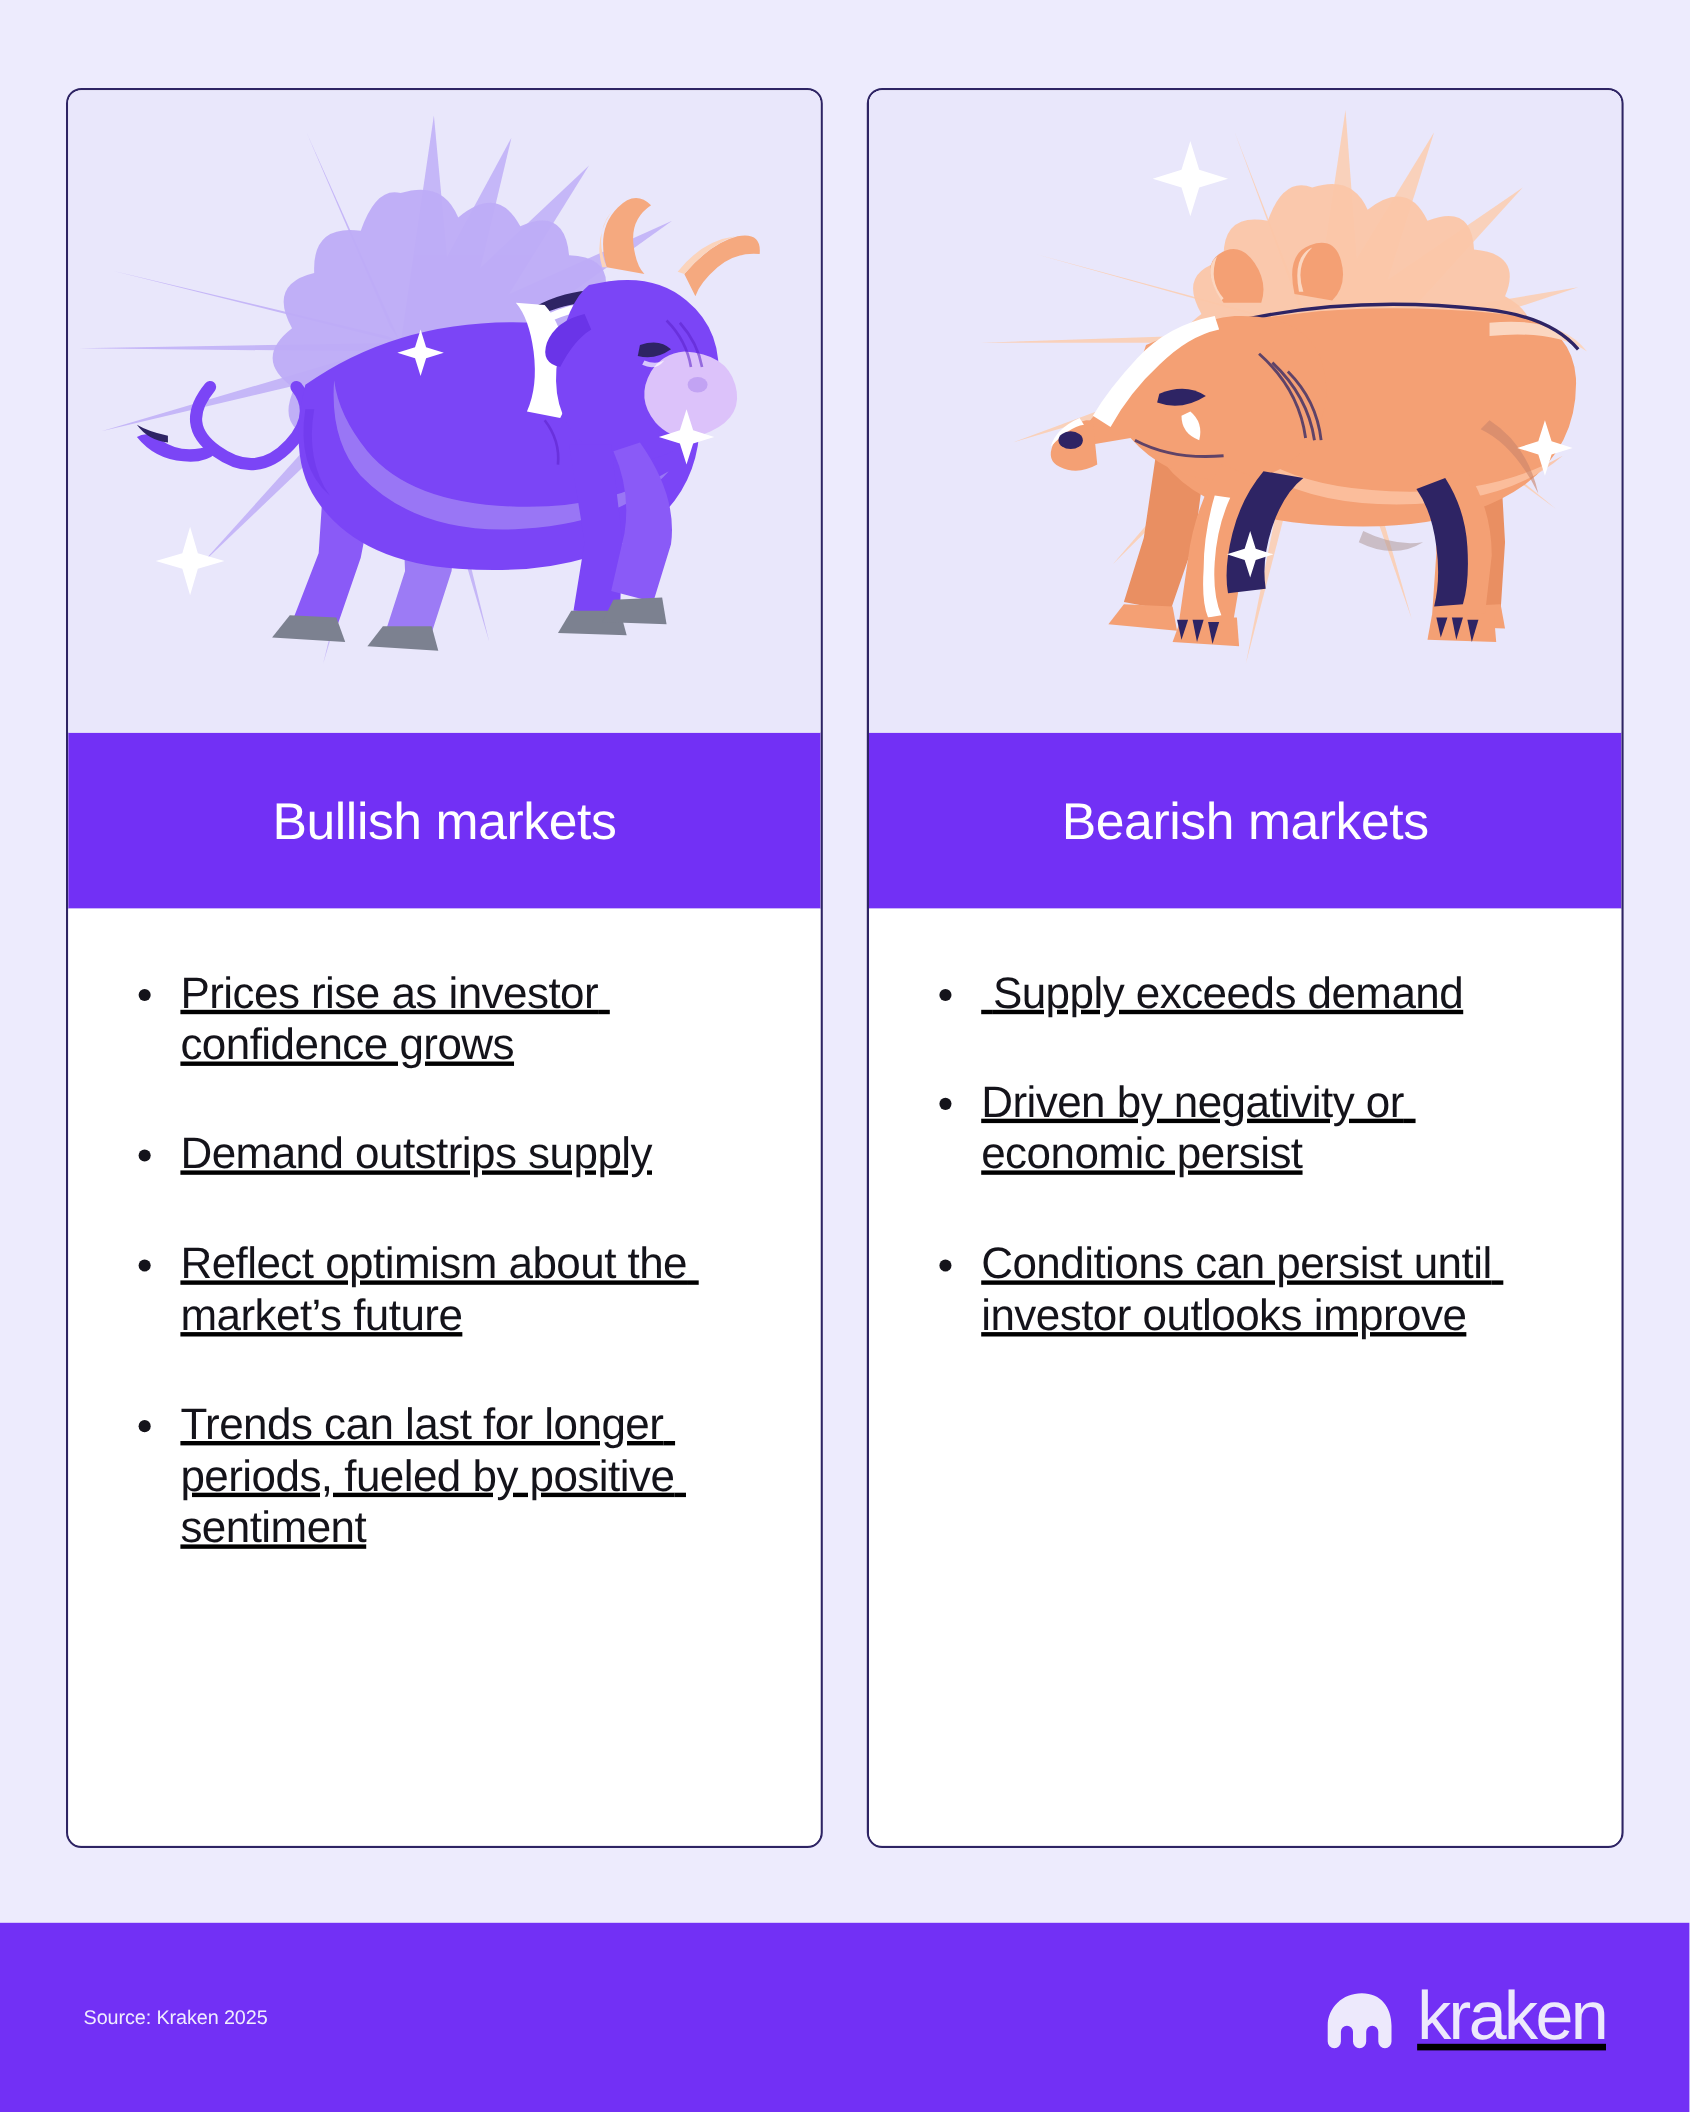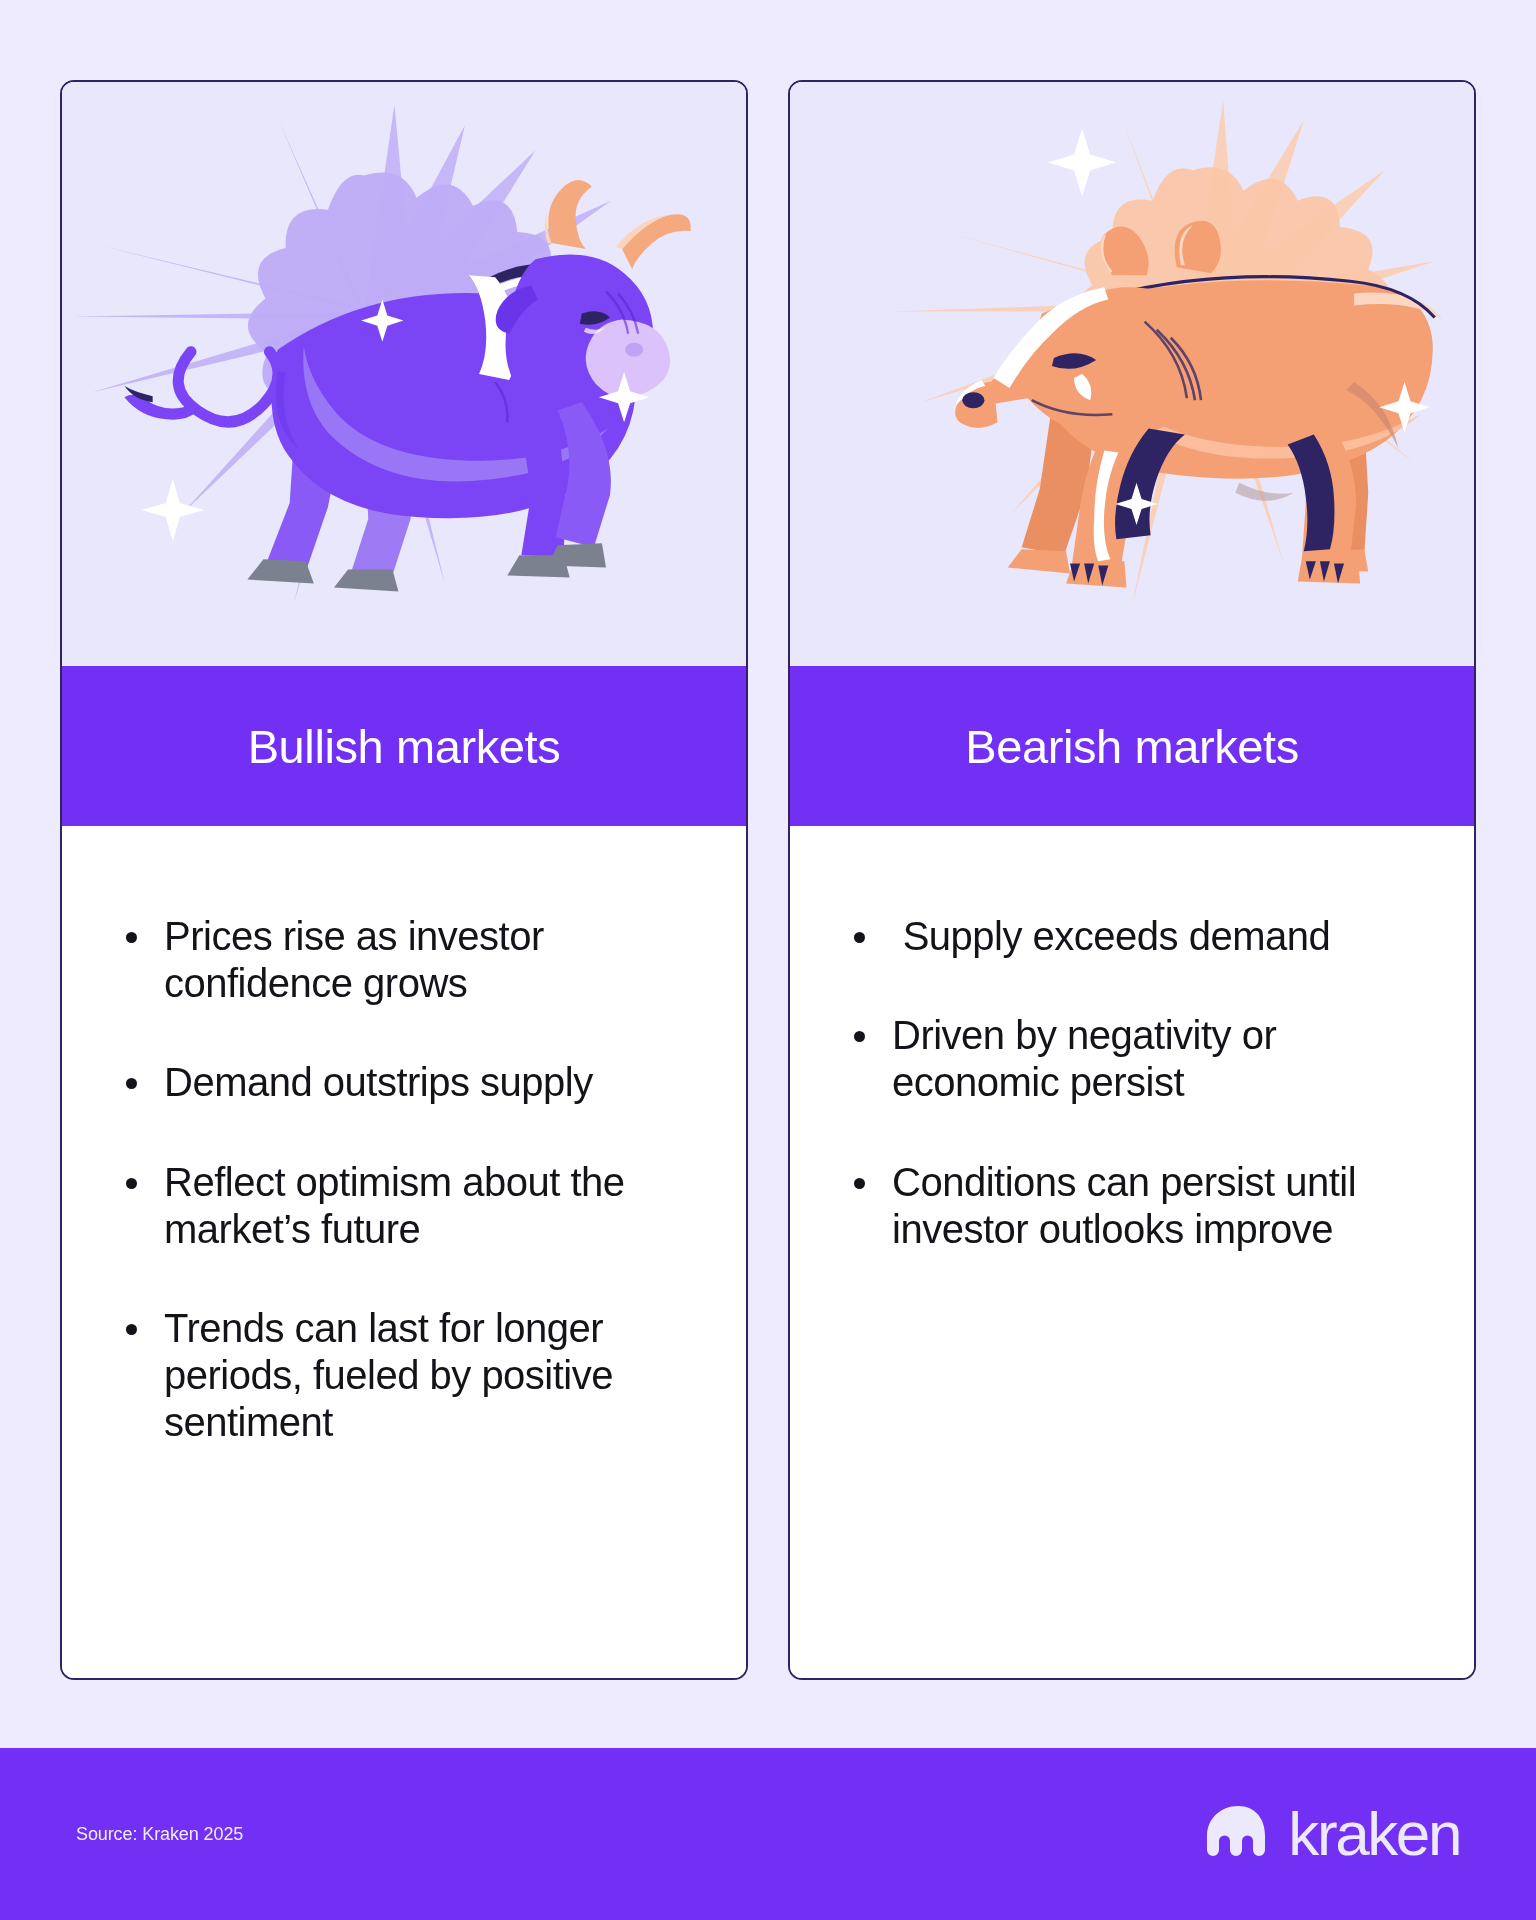--- a/index.html
+++ b/index.html
@@ -64,21 +64,22 @@
     font-size:47px;
     font-weight:400;
     letter-spacing:-0.4px;
     line-height:1;
   }
 
   
   .body {
     flex:1 1 auto;
     background:#ffffff;
-    padding:87px 46px 40px 46px;
+    padding:54px 46px 40px 46px;
+    text-decoration:underline;
   }
   ul.bullets { list-style:none; }
   ul.bullets li {
     position:relative;
     padding-left:56px;
     margin-bottom:52px;
     font-size:40px;
     line-height:1.18;
     color:#14131A;
     letter-spacing:-0.5px;
@@ -105,22 +106,23 @@
     justify-content:space-between;
     padding:0 76px 0 76px;
   }
   .source {
     color:#F0ECFE;
     font-size:18px;
     letter-spacing:-0.1px;
   }
   .logo {
     display:flex;
-    align-items:flex-start;
+    align-items:flex-end;
     gap:16px;
+    text-decoration:underline;
   }
   .logo svg { display:block; }
   .logo-word {
     color:#EDE9FC;
     font-size:62px;
     letter-spacing:-2.4px;
     line-height:1;
     font-weight:400;
   }
 </style>

